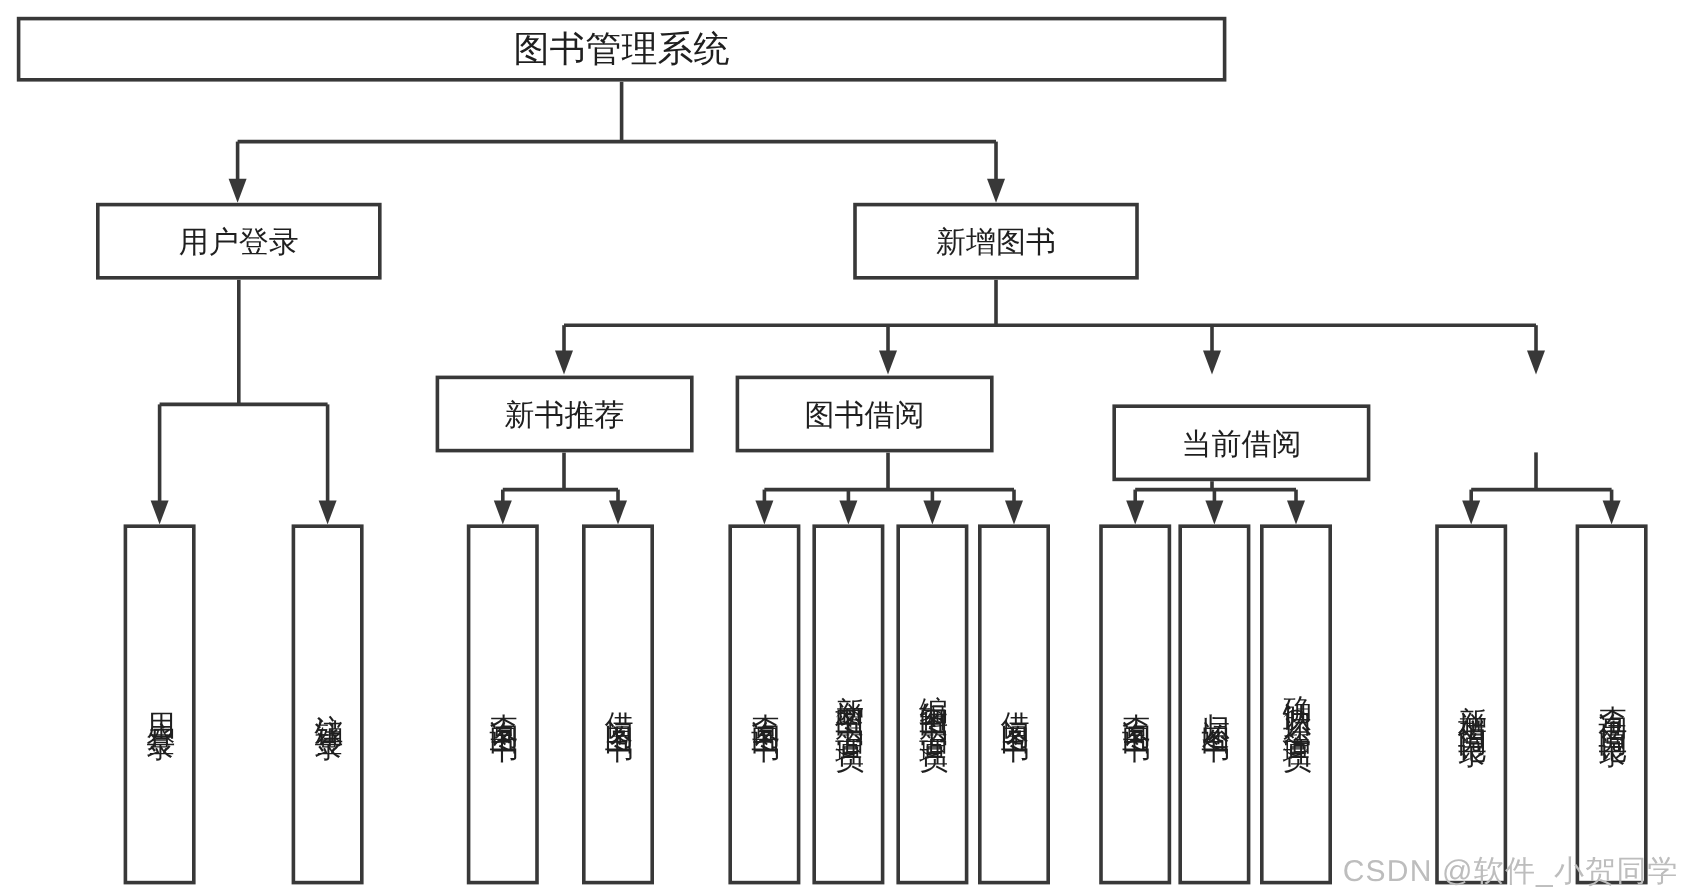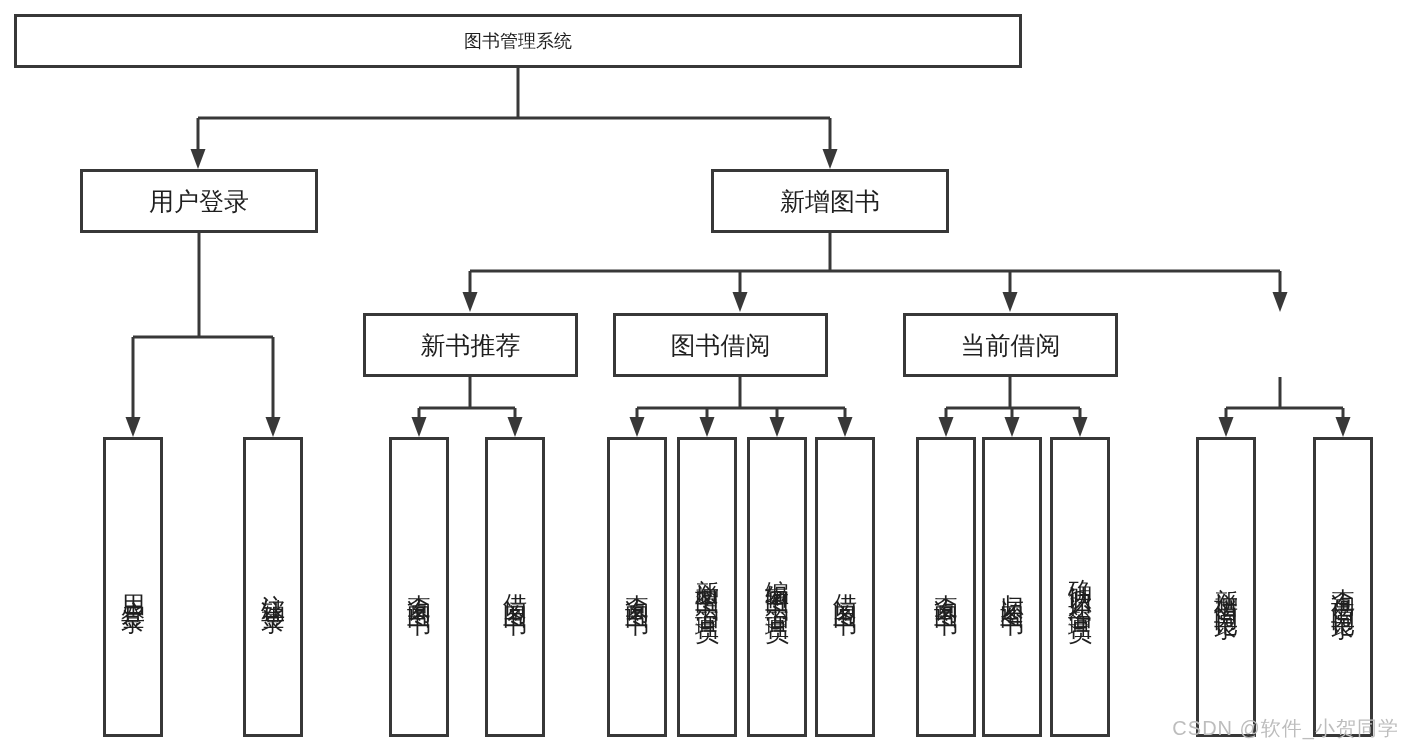--- a/index.html
+++ b/index.html
@@ -21,28 +21,28 @@
   .box {
     position: absolute;
     box-sizing: border-box;
     border: 3px solid #383838;
     background: #ffffff;
     display: flex;
     align-items: center;
     justify-content: center;
     text-align: center;
   }
-  .root-box   { left: 14px;  top: 14px;  width: 1008px; height: 54px; font-size: 18px; font-family: Liberation Serif, serif; }
+  .root-box   { left: 14px;  top: 14px;  width: 1008px; height: 54px; font-size: 30px; font-family: Liberation Serif, serif; }
   .l2-box     { top: 169px;  width: 238px; height: 64px; font-size: 25px; }
   .l2-user    { left: 80px; }
   .l2-mgmt    { left: 711px; }
   .l3-box     { top: 313px;  width: 215px; height: 64px; font-size: 25px; }
   .l3-a { left: 363px; }
   .l3-b { left: 613px; }
-  .l3-c { left: 903px; }
+  .l3-c { left: 927px; margin-top: 24px; }
   .l3-d { left: 1173px; }
   .leaf {
     top: 437px;
     width: 60px;
     height: 300px;
     font-size: 24px;
   }
   .leaf > span {
     writing-mode: vertical-rl;
     text-orientation: mixed;
@@ -59,21 +59,21 @@
   .leaf-8  { left: 815px; }
   .leaf-9  { left: 916px; }
   .leaf-10 { left: 982px; }
   .leaf-11 { left: 1050px; }
   .leaf-12 { left: 1196px; }
   .leaf-13 { left: 1313px; }
   #watermark {
     position: absolute;
     right: 6px;
     bottom: 5px;
-    font-size: 20px;
+    font-size: 25px;
     color: #bdbdbd;
     letter-spacing: 1px;
     z-index: 5;
   }
 </style>
 </head>
 <body>
 
 <div id="canvas">
 

